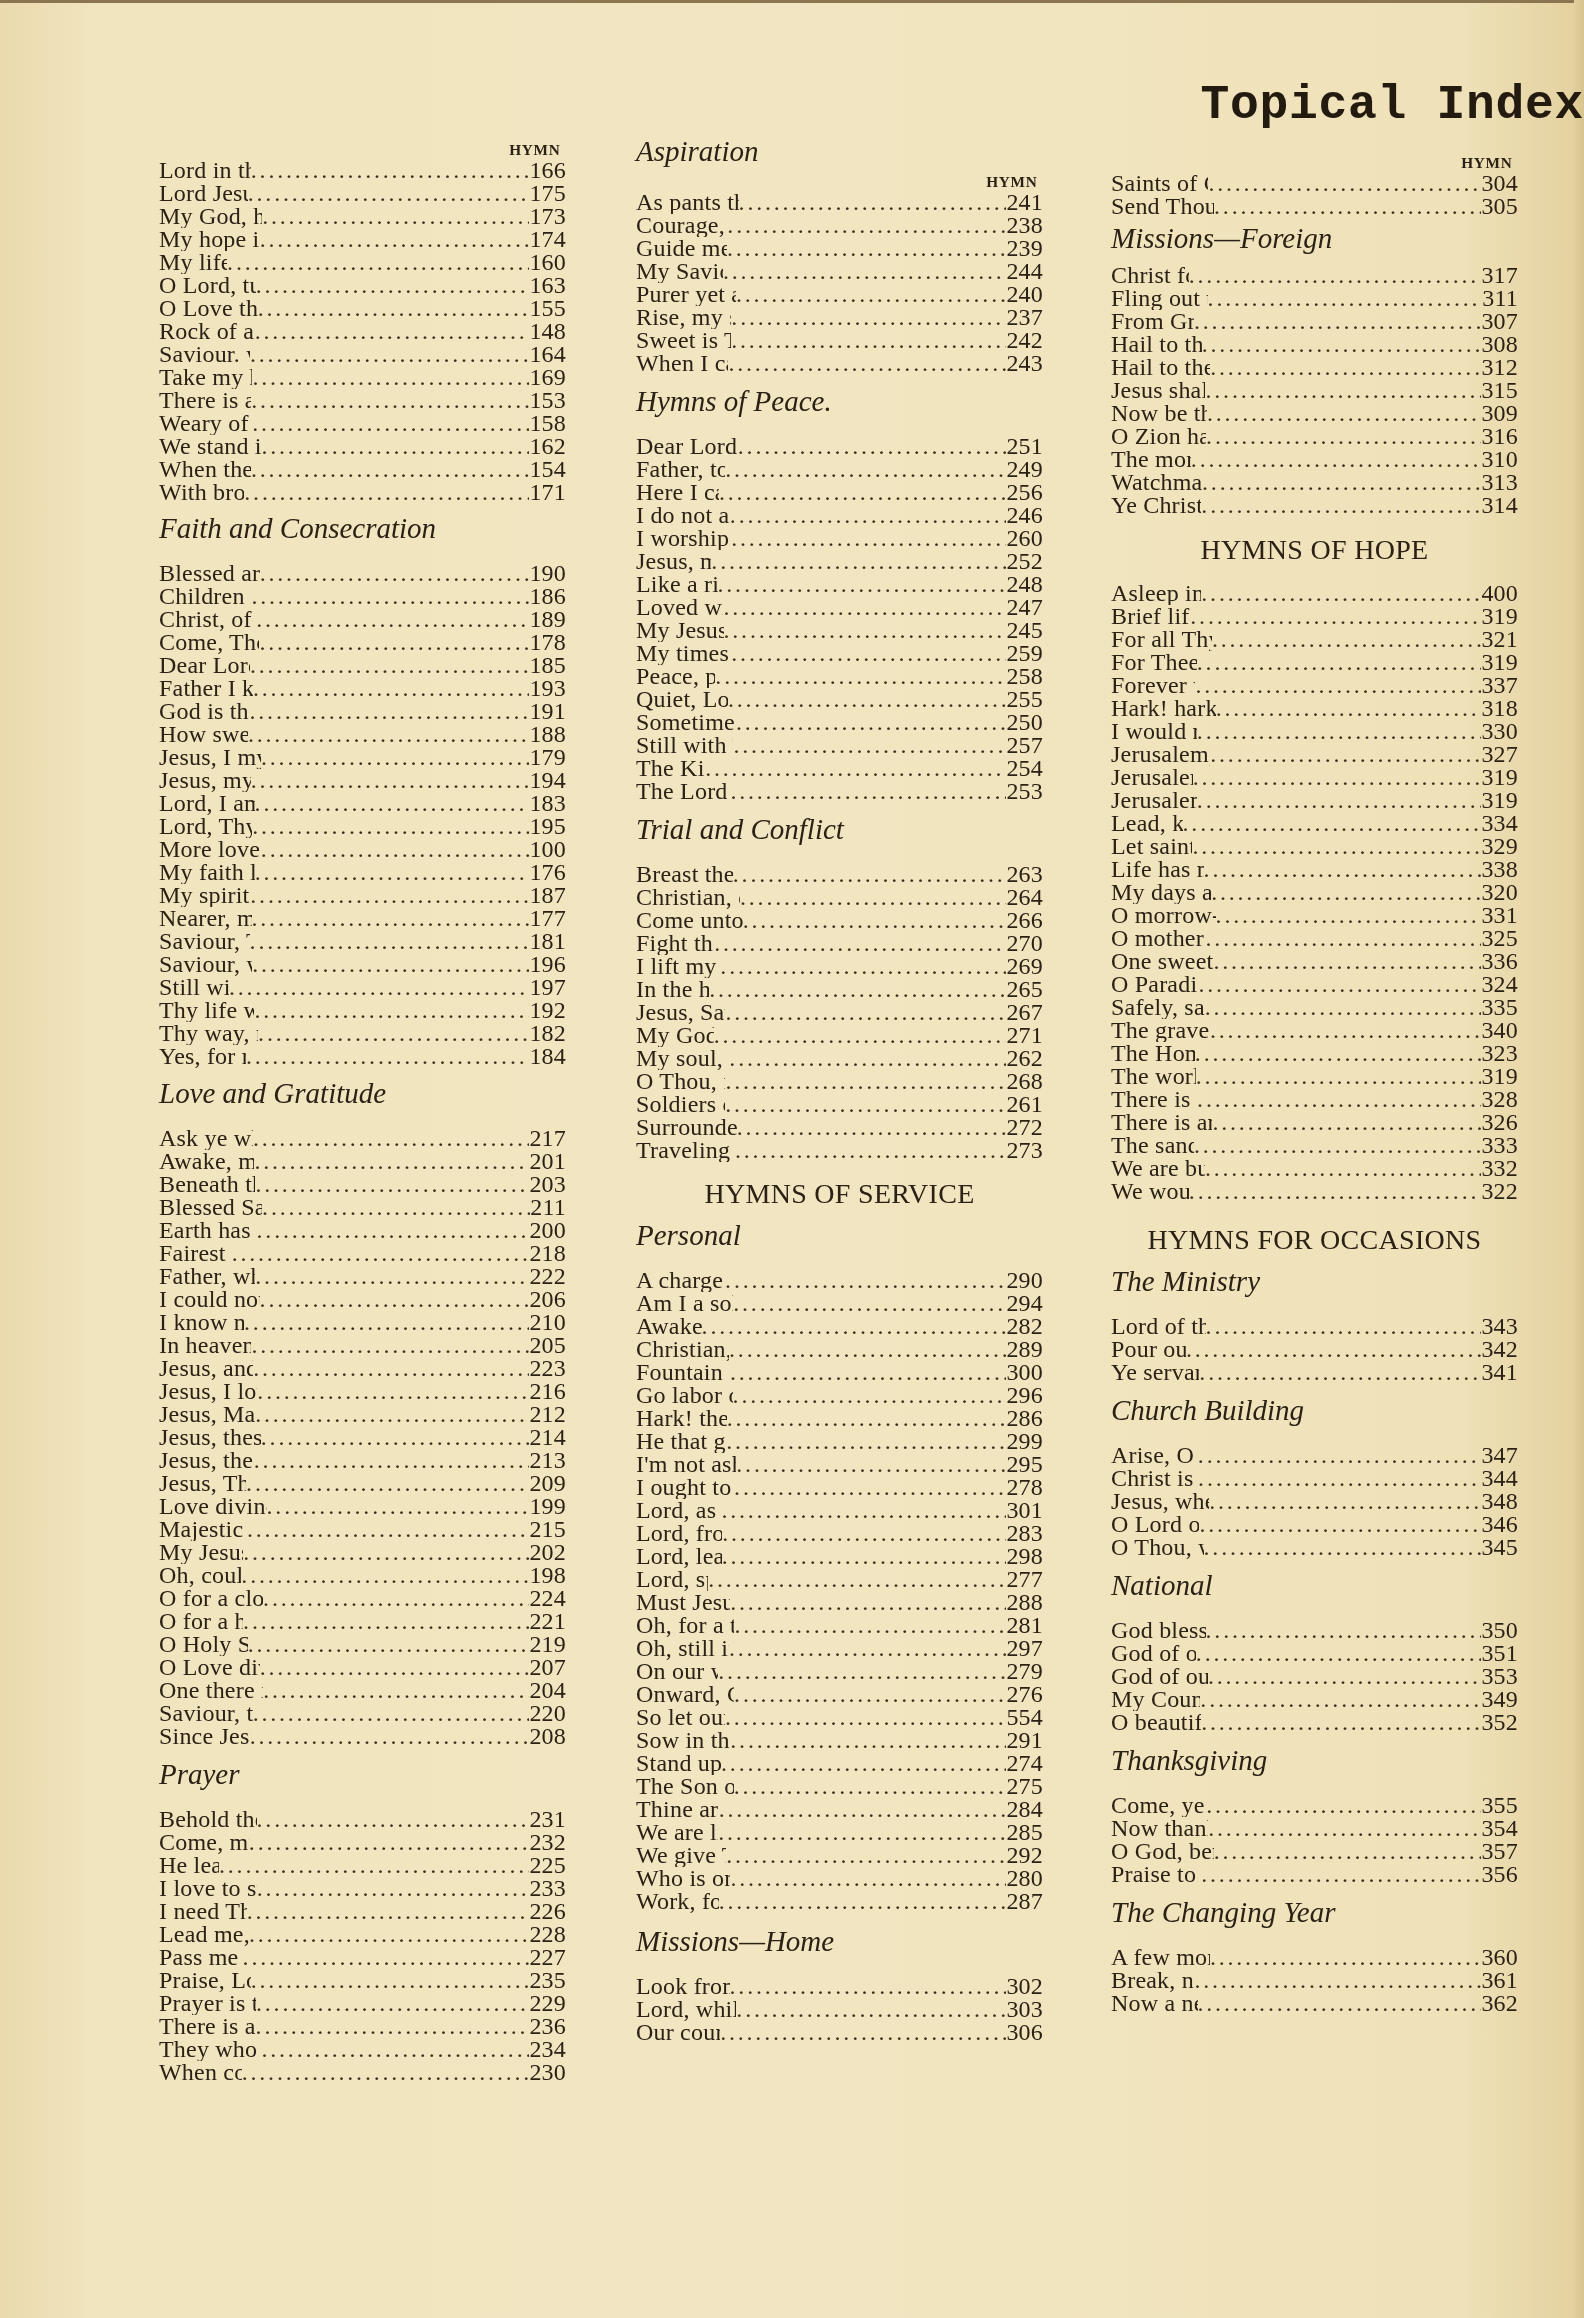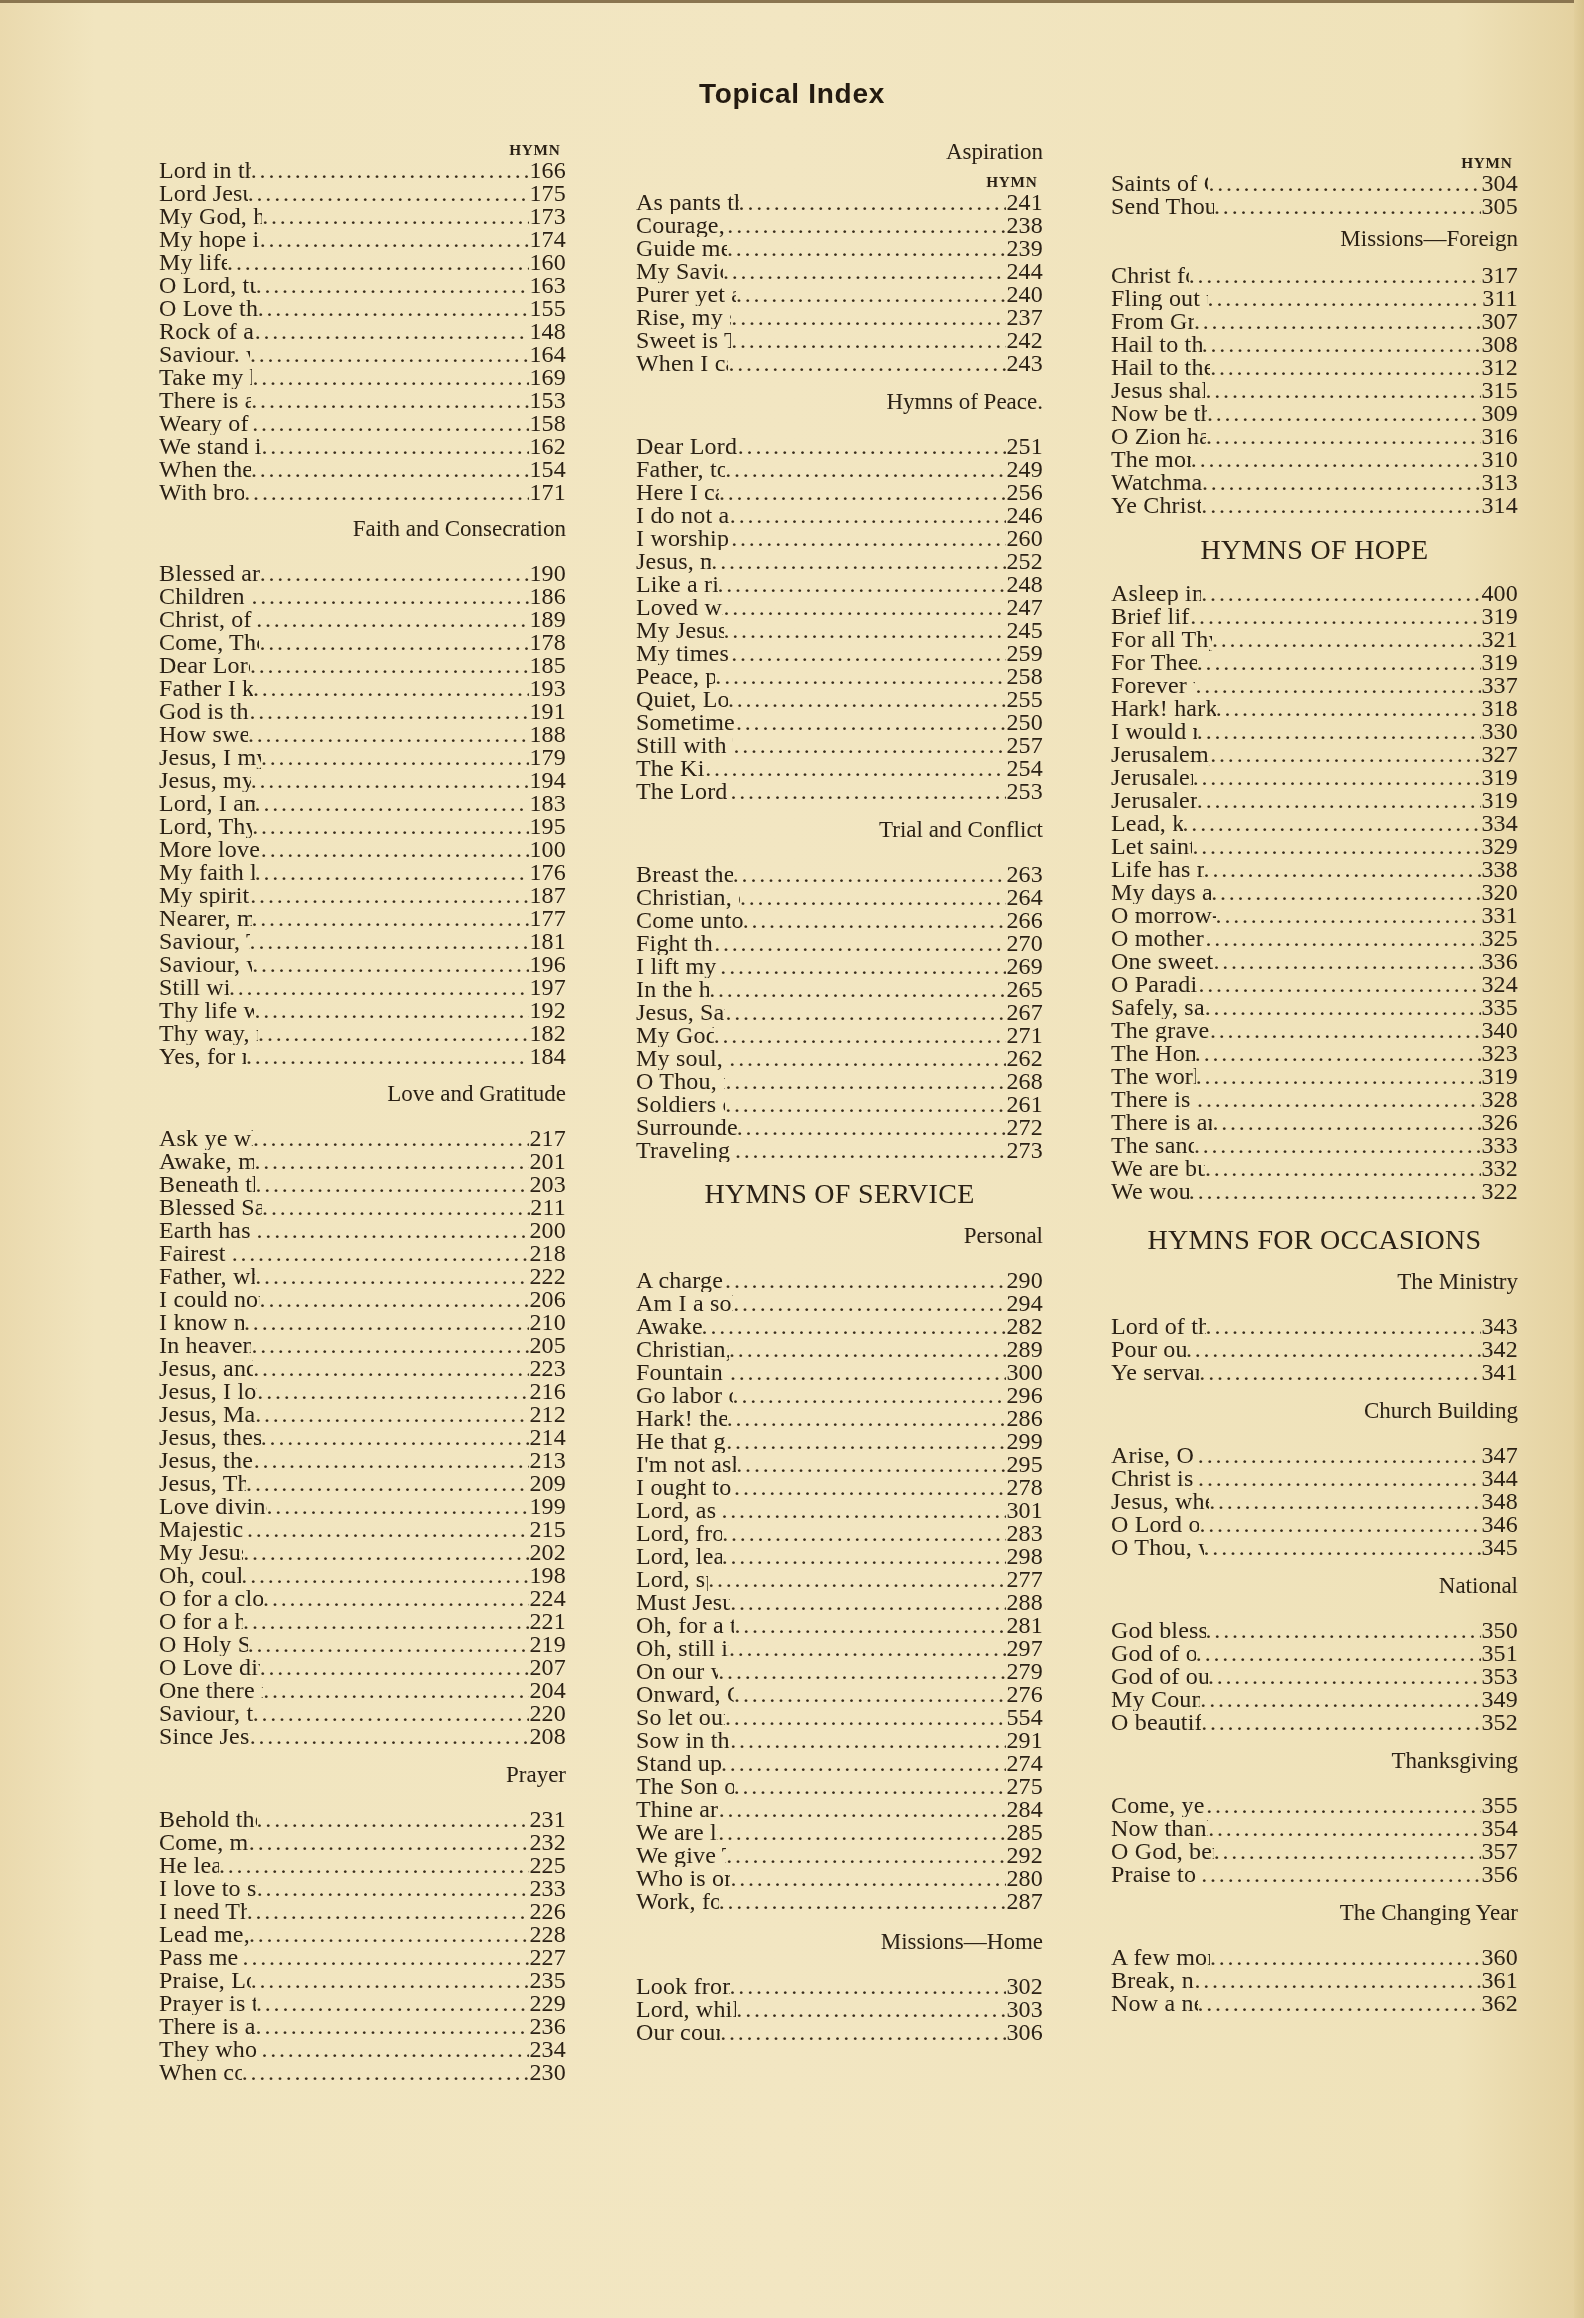--- a/index.html
+++ b/index.html
@@ -14,31 +14,31 @@
       position: absolute; inset: 0;
       background: linear-gradient(90deg, #ead9ad 0%, #f1e5bf 6%, #f2e6c2 50%, #efe2b9 92%, #e3d09e 100%);
     }
     .right-edge {
       position: absolute; right: 0; top: 0; width: 9.7px; height: 100%;
       background: linear-gradient(90deg, #e2cf9c, #d8c48e);
     }
     .top-edge { position: absolute; left: 0; top: 0; width: 100%; height: 2.8px; background: #8a7550; }
     .page-title {
       position: absolute; top: 78px; left: 0; width: 100%;
-      text-align: center; font-size: 28px; font-weight: bold;
-      font-family: Liberation Sans, sans-serif; letter-spacing: 0.7px;
+      text-align: right; font-size: 48px; font-weight: bold;
+      font-family: Liberation Mono, monospace; letter-spacing: 0.7px;
       color: #231a10;
     }
     .col { position: absolute; top: 132px; width: 407px; }
     .col-left { left: 159px; top: 142px; }
     .col-mid  { left: 636px; top: 136px; }
     .col-right{ left: 1111px; top: 155px; }
 
     .hymn-hdr { text-align: right; font-size: 15.3px; font-weight: bold; letter-spacing: 0.7px; height: 16.7px; line-height: 16.7px; padding-right: 5.6px; }
-    .sec-title { text-align: right; font-size: 23px; line-height: 31px; margin: 7px 0 18px; }
+    .sec-title { text-align: left; font-style: italic; font-size: 29px; line-height: 31px; margin: 7px 0 18px; }
     .sec-first { margin-top: 0; margin-bottom: 7px; }
     .major { text-align: center; font-size: 28px; line-height: 32px; margin: 16.7px 0 9.7px; letter-spacing: 0.3px; }
     .list { margin: 0; padding: 0; list-style: none; }
     .entry {
       display: flex; align-items: baseline;
       font-size: 24px; line-height: 23px; white-space: nowrap;
       letter-spacing: 0.2px;
     }
     .entry .t { flex: 0 1 auto; overflow: hidden; }
     .entry .d { flex: 1 1 auto; overflow: hidden; letter-spacing: 2.8px; color: #3a2d1b; }

